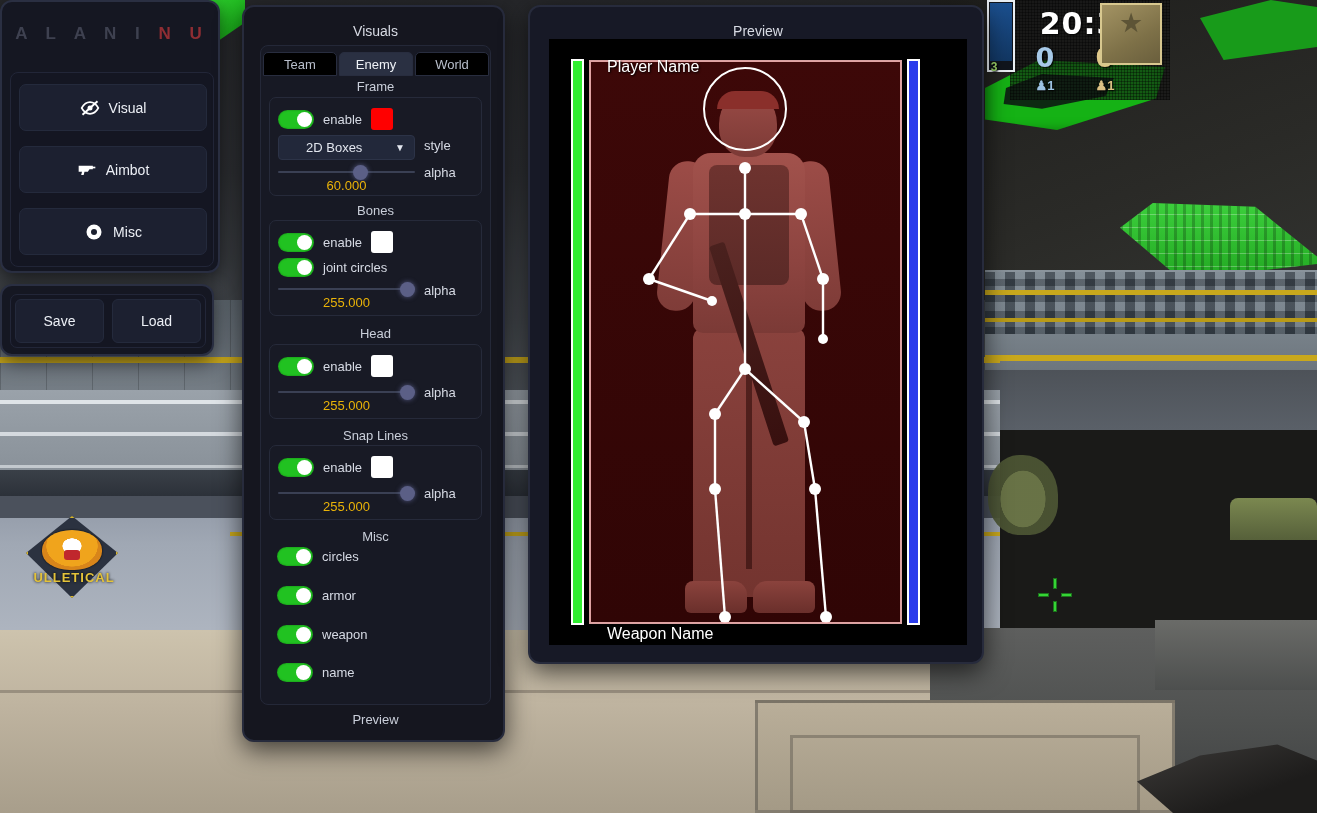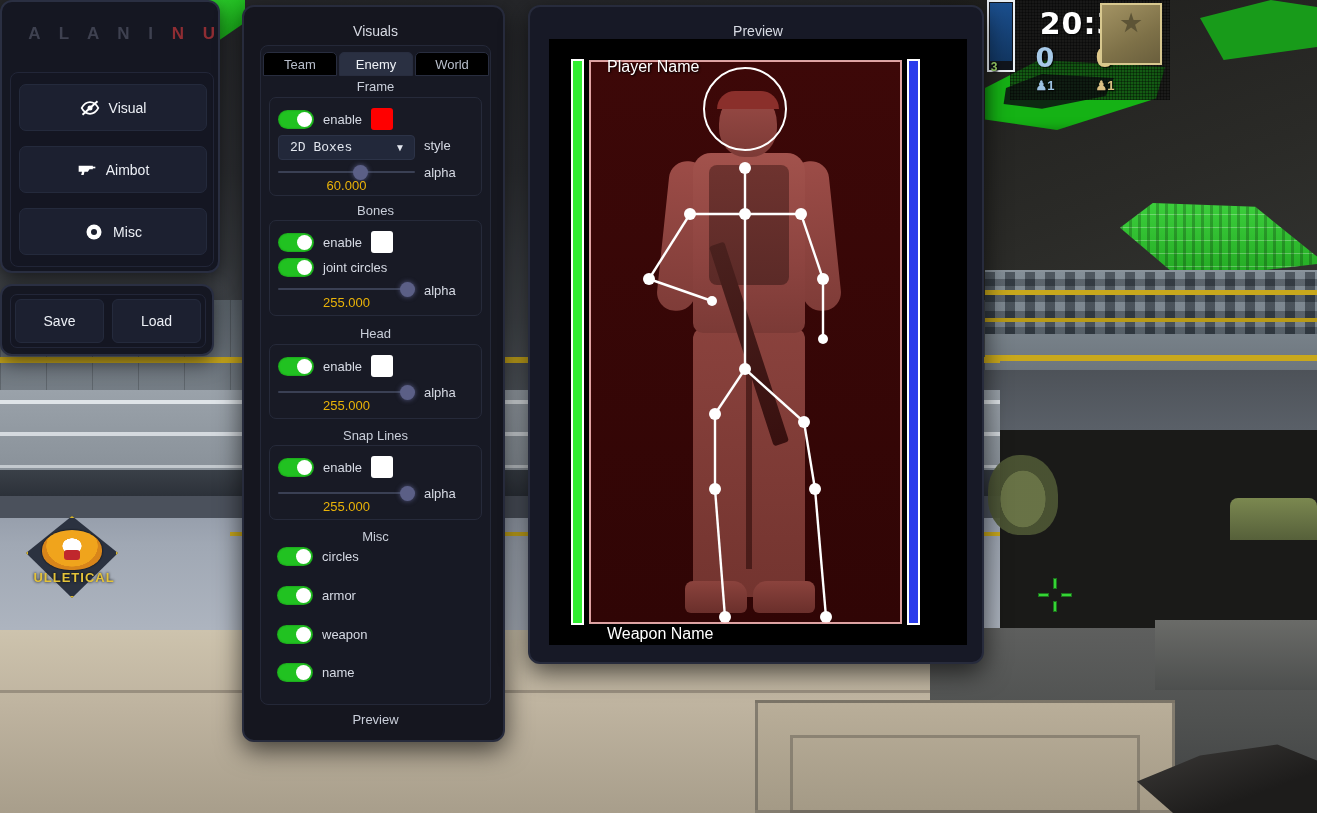--- a/index.html
+++ b/index.html
@@ -253,21 +253,21 @@
   .ch-left  { left:0px;  top:15px; width:11px; height:4px; }
   .ch-right { left:23px; top:15px; width:11px; height:4px; }
 
   
   #left-menu {
     position:absolute; left:0px; top:0px; width:220px; height:273px;
     background:#151722; border:2px solid #2a2f42; border-radius:12px;
     box-shadow:0 6px 20px rgba(0,0,0,.6);
   }
   .brand {
-    position:absolute; left:0; top:22px; width:220px; text-align:right;
+    position:absolute; left:0; top:22px; width:220px; text-align:center;
     font-size:17px; letter-spacing:7px; font-weight:bold;
   }
   .brand .b1 { color:#3e4150; }
   .brand .b2 { color:#8f2d33; }
 
   .menu-inner {
     position:absolute; left:8px; top:70px; width:204px; height:195px;
     border:1px solid #222638; border-radius:8px; background:#141622;
   }
   .menu-btn {
@@ -342,21 +342,21 @@
     border-radius:50%; background:#fff;
   }
   .row-label { color:#d6dae4; font-size:13px; white-space:nowrap; }
   .swatch { width:22px; height:22px; border-radius:3px; flex:none; }
 
   .dropdown {
     position:absolute; height:25px; background:#22283a;
     border:1px solid #2c3347; border-radius:4px; color:#e2e6ee;
     font-size:13px; display:flex; align-items:center; cursor:pointer;
   }
-  .dropdown .dd-text { padding-left:11px; flex:1;font-family:Liberation Mono, monospace; }
+  .dropdown .dd-text { padding-left:27px; flex:1; }
   .dropdown .dd-caret { padding-right:9px; font-size:10px; color:#e2e6ee; }
   .dd-side-label {
     position:absolute; color:#d6dae4; font-size:13px;
   }
 
   .slider-wrap { position:absolute; }
   .slider-track {
     position:absolute; left:0; top:9px; width:100%; height:2px;
     background:#3a4054; border-radius:2px;
   }

